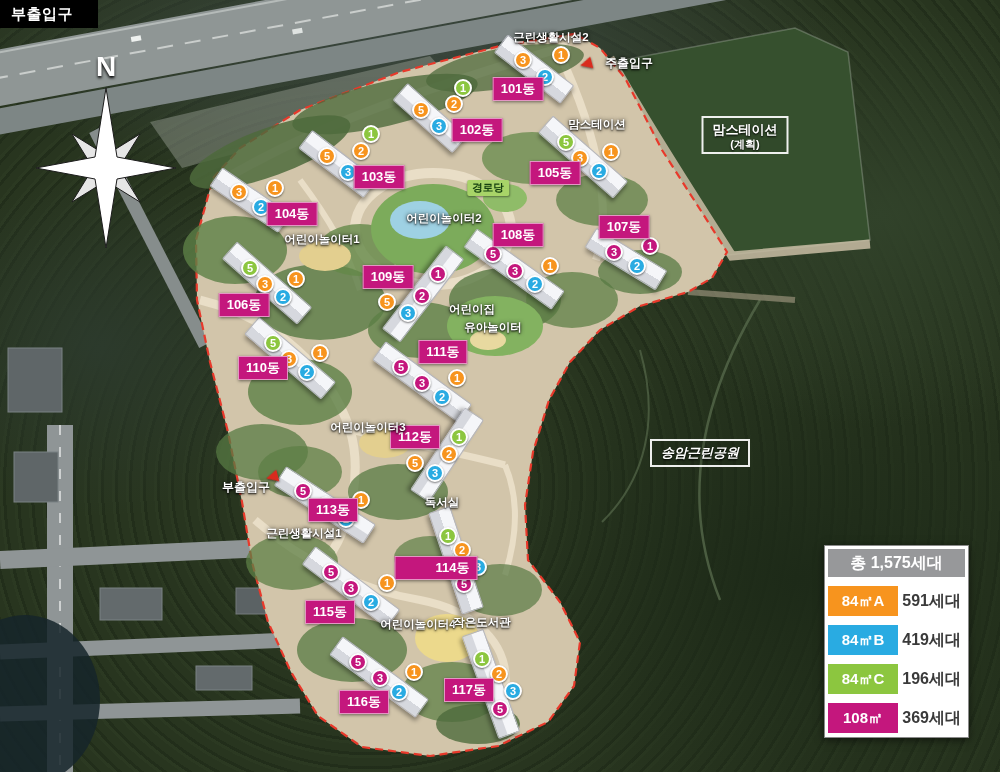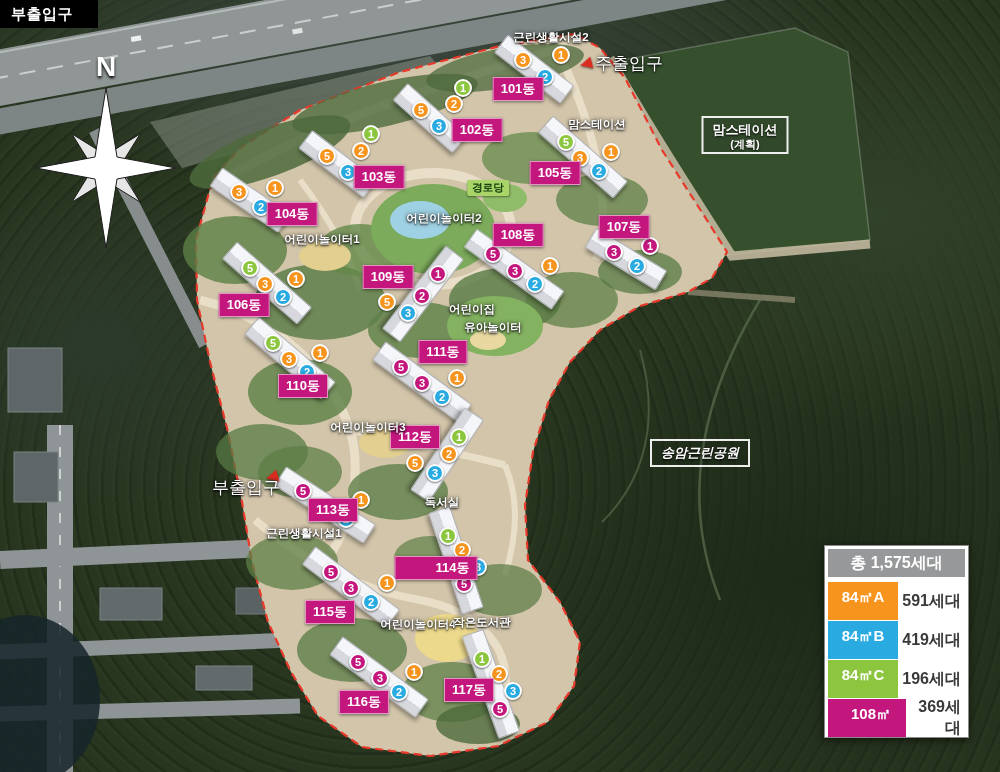--- a/index.html
+++ b/index.html
@@ -18,43 +18,43 @@
     background:linear-gradient(#f5f6f9 0 55%, #d6d8de 55% 100%);
     box-shadow:2px 3px 4px rgba(0,0,0,.35);}
   .marker{position:absolute;width:18px;height:18px;border-radius:50%;border:2px solid #fff;
     color:#fff;font-weight:bold;font-size:11px;line-height:14px;text-align:center;
     transform:translate(-50%,-50%);box-sizing:border-box;box-shadow:0 1px 2px rgba(0,0,0,.5);}
   .bldg-label{position:absolute;transform:translate(-50%,-50%);color:#fff;
     font-weight:bold;font-size:13px;padding:2px 7px;white-space:nowrap;
     border:1px solid rgba(255,255,255,.55);box-shadow:0 1px 3px rgba(0,0,0,.5);}
   .facility{position:absolute;transform:translate(-50%,-50%);color:#fff;font-weight:bold;
     font-size:11.5px;white-space:nowrap;text-shadow:0 1px 2px #000,0 0 4px rgba(0,0,0,.85);}
-  .entrance-label{position:absolute;transform:translate(-50%,-50%);color:#fff;font-weight:normal;
-    font-size:17px;white-space:nowrap;text-shadow:0 1px 2px #000,0 0 4px rgba(0,0,0,.9);}
+  .entrance-label{position:absolute;transform:translate(-50%,-50%);color:#fff;font-weight:bold;
+    font-size:12px;white-space:nowrap;text-shadow:0 1px 2px #000,0 0 4px rgba(0,0,0,.9);}
   .flag{position:absolute;width:0;height:0;transform:translate(-50%,-50%) rotate(-15deg);
     border-top:6px solid transparent;border-bottom:6px solid transparent;border-right:12px solid #d92b1e;
     filter:drop-shadow(0 1px 1px rgba(0,0,0,.6));}
   .area-box{position:absolute;transform:translate(-50%,-50%);border:2px solid rgba(255,255,255,.92);
     color:#fff;font-weight:bold;font-size:13px;text-align:center;padding:3px 9px;white-space:nowrap;
     background:rgba(15,25,15,.12);text-shadow:0 1px 2px #000;}
   .area-box .sub{display:block;font-size:11px;line-height:10px;}
   .senior{position:absolute;transform:translate(-50%,-50%);background:#a8d468;color:#15400f;
     font-weight:bold;font-size:10.5px;padding:1px 5px;border-radius:2px;white-space:nowrap;
     box-shadow:0 1px 2px rgba(0,0,0,.4);}
   #title{position:absolute;left:0;top:0;width:98px;height:28px;background:#000;color:#fff;
     font-weight:bold;font-size:15px;line-height:28px;padding-left:11px;box-sizing:border-box;
     letter-spacing:.5px;}
   #compass{position:absolute;left:30px;top:40px;}
   #legend{position:absolute;left:824px;top:545px;width:145px;height:193px;background:#fff;
     border:1px solid #8a8a8a;box-sizing:border-box;padding:3px;
     box-shadow:0 2px 8px rgba(0,0,0,.55);}
   .legend-header{height:28px;background:#97989A;color:#fff;font-weight:bold;font-size:16px;
     line-height:28px;text-align:center;margin-bottom:9px;}
   .legend-row{display:flex;align-items:center;height:30px;margin-bottom:9px;}
-  .legend-swatch{width:70px;height:38px;color:#fff;font-weight:bold;font-size:15px;
+  .legend-swatch{width:70px;height:30px;color:#fff;font-weight:bold;font-size:15px;
     line-height:30px;text-align:center;flex:0 0 auto;}
   .legend-value{flex:1;text-align:right;color:#3a3a3a;font-weight:bold;font-size:16px;
     padding-right:4px;}
 </style>
 </head>
 <body>
 
 <div id="stage">
 
   <svg id="bg-svg" width="1000" height="772" viewBox="0 0 1000 772">
@@ -205,21 +205,21 @@
       <div class="bldg-label" style="left: 518px; top: 235px; background: rgb(196, 23, 125);">108동</div>
       <div class="marker" style="left: 438px; top: 274px; background: rgb(196, 23, 125);">1</div>
       <div class="marker" style="left: 422px; top: 296px; background: rgb(196, 23, 125);">2</div>
       <div class="marker" style="left: 387px; top: 302px; background: rgb(247, 148, 30);">5</div>
       <div class="marker" style="left: 408px; top: 313px; background: rgb(41, 171, 226);">3</div>
       <div class="bldg-label" style="left: 388px; top: 277px; background: rgb(196, 23, 125);">109동</div>
       <div class="marker" style="left: 273px; top: 343px; background: rgb(140, 198, 63);">5</div>
       <div class="marker" style="left: 289px; top: 359px; background: rgb(247, 148, 30);">3</div>
       <div class="marker" style="left: 320px; top: 353px; background: rgb(247, 148, 30);">1</div>
       <div class="marker" style="left: 307px; top: 372px; background: rgb(41, 171, 226);">2</div>
-      <div class="bldg-label" style="left: 263px; top: 386px; background: rgb(196, 23, 125); margin-left: 40px;">110동</div>
+      <div class="bldg-label" style="left: 263px; top: 368px; background: rgb(196, 23, 125);">110동</div>
       <div class="marker" style="left: 401px; top: 367px; background: rgb(196, 23, 125);">5</div>
       <div class="marker" style="left: 422px; top: 383px; background: rgb(196, 23, 125);">3</div>
       <div class="marker" style="left: 457px; top: 378px; background: rgb(247, 148, 30);">1</div>
       <div class="marker" style="left: 442px; top: 397px; background: rgb(41, 171, 226);">2</div>
       <div class="bldg-label" style="left: 443px; top: 352px; background: rgb(196, 23, 125);">111동</div>
       <div class="marker" style="left: 459px; top: 437px; background: rgb(140, 198, 63);">1</div>
       <div class="marker" style="left: 449px; top: 454px; background: rgb(247, 148, 30);">2</div>
       <div class="marker" style="left: 415px; top: 463px; background: rgb(247, 148, 30);">5</div>
       <div class="marker" style="left: 435px; top: 473px; background: rgb(41, 171, 226);">3</div>
       <div class="bldg-label" style="left: 415px; top: 437px; background: rgb(196, 23, 125);">112동</div>
@@ -287,18 +287,18 @@
         </div>
         <div class="legend-row">
           <div class="legend-swatch" style="background: rgb(41, 171, 226);">84㎡B</div>
           <div class="legend-value">419세대</div>
         </div>
         <div class="legend-row">
           <div class="legend-swatch" style="background: rgb(140, 198, 63);">84㎡C</div>
           <div class="legend-value">196세대</div>
         </div>
         <div class="legend-row">
-          <div class="legend-swatch" style="background: rgb(196, 23, 125); padding-left: 8px;">108㎡</div>
+          <div class="legend-swatch" style="background: rgb(196, 23, 125);">108㎡</div>
           <div class="legend-value">369세대</div>
         </div>
       </div>
   </div>
 </div>
 
 </body></html>

